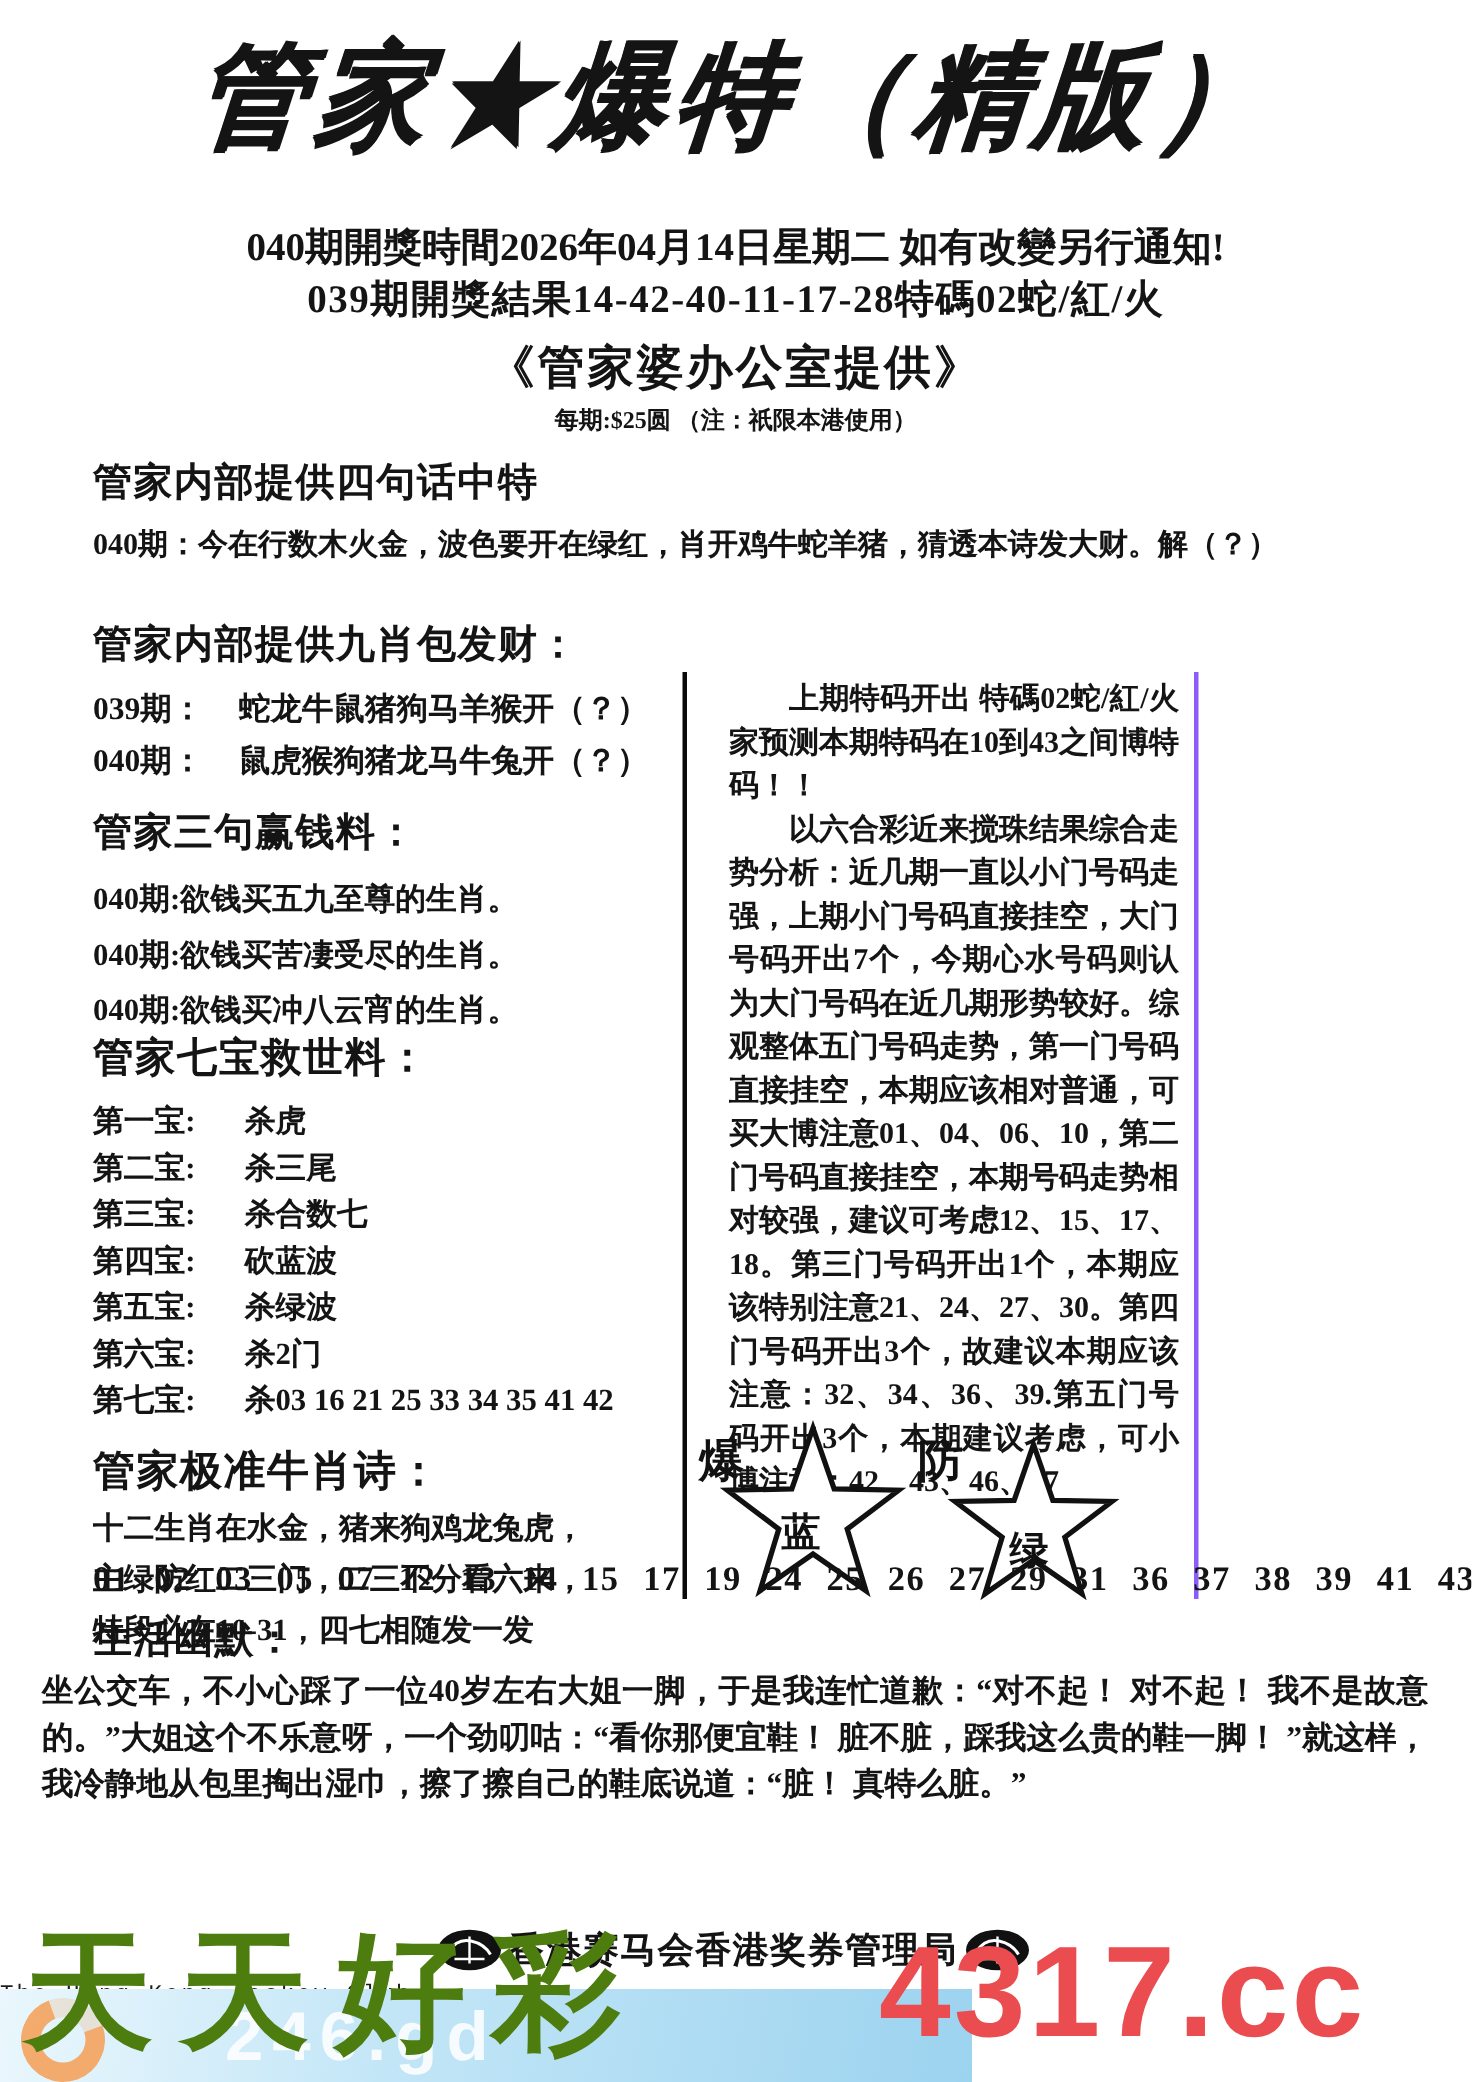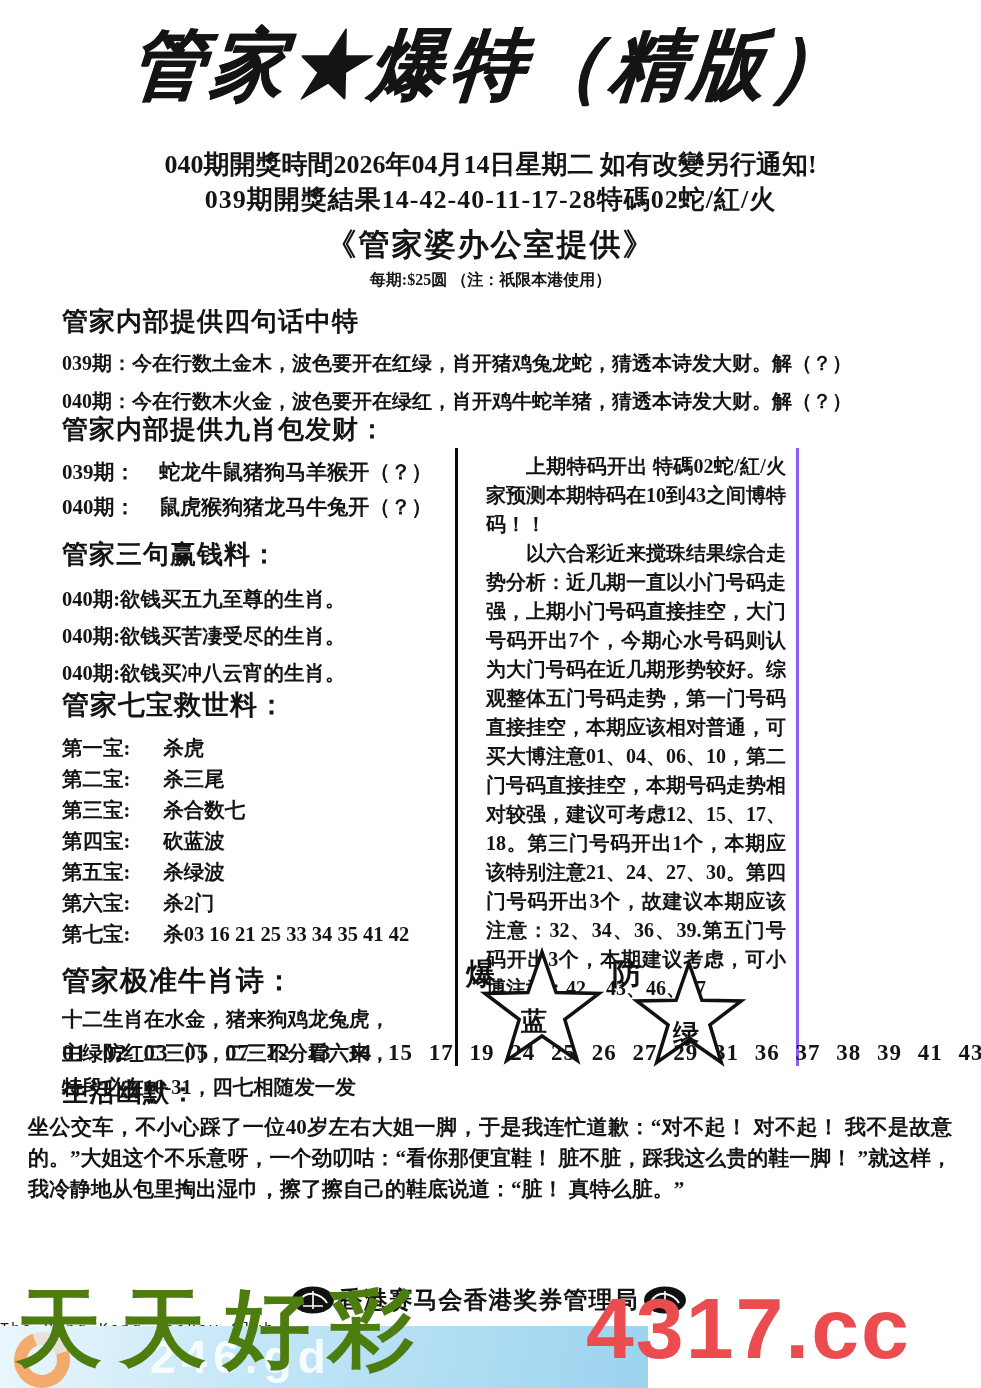--- a/index.html
+++ b/index.html
@@ -80,21 +80,20 @@
 <div class="page">
 
   <div class="ctr main-title">管家★爆特（精版）</div>
   <div class="ctr hline draw-line">040期開獎時間2026年04月14日星期二 如有改變另行通知!</div>
   <div class="ctr hline result-line">039期開獎結果14-42-40-11-17-28特碼02蛇/紅/火</div>
   <div class="ctr provider">《管家婆办公室提供》</div>
   <div class="ctr price">每期:$25圆 （注：祇限本港使用）</div>
 
   <div class="four">
     <div class="sec-title">管家内部提供四句话中特</div>
-    <div class="ln">039期：今在行数土金木，波色要开在红绿，肖开猪鸡兔龙蛇，猜透本诗发大财。解（？）</div>
     <div class="ln">040期：今在行数木火金，波色要开在绿红，肖开鸡牛蛇羊猪，猜透本诗发大财。解（？）</div>
   </div>
 
   <div class="leftcol">
     <div class="sec-title">管家内部提供九肖包发财：</div>
     <div class="pair">
       <span class="lbl">039期：</span>
       <span>蛇龙牛鼠猪狗马羊猴开（？）</span>
     </div>
     <div class="pair" style="margin-top:7px;">

